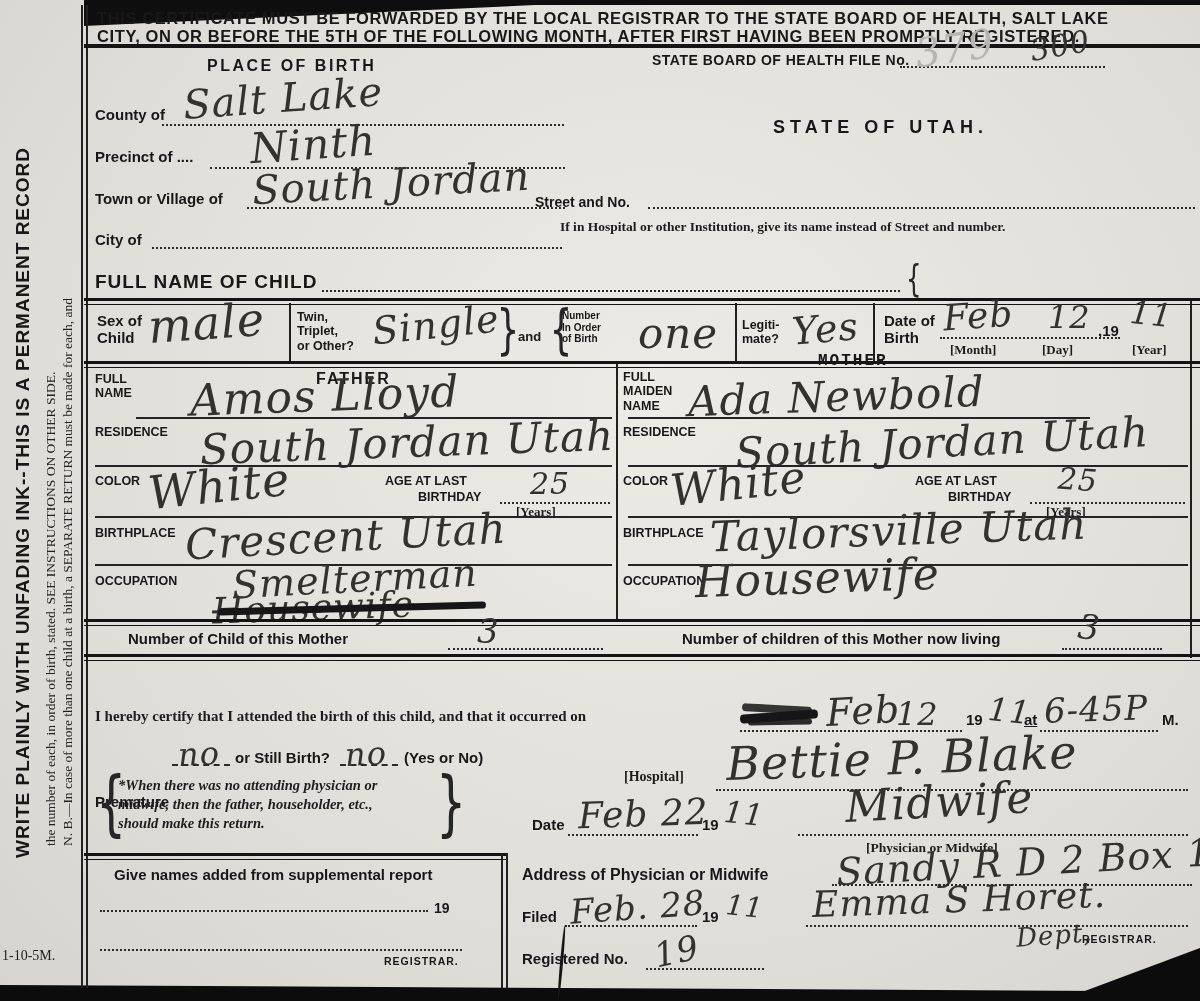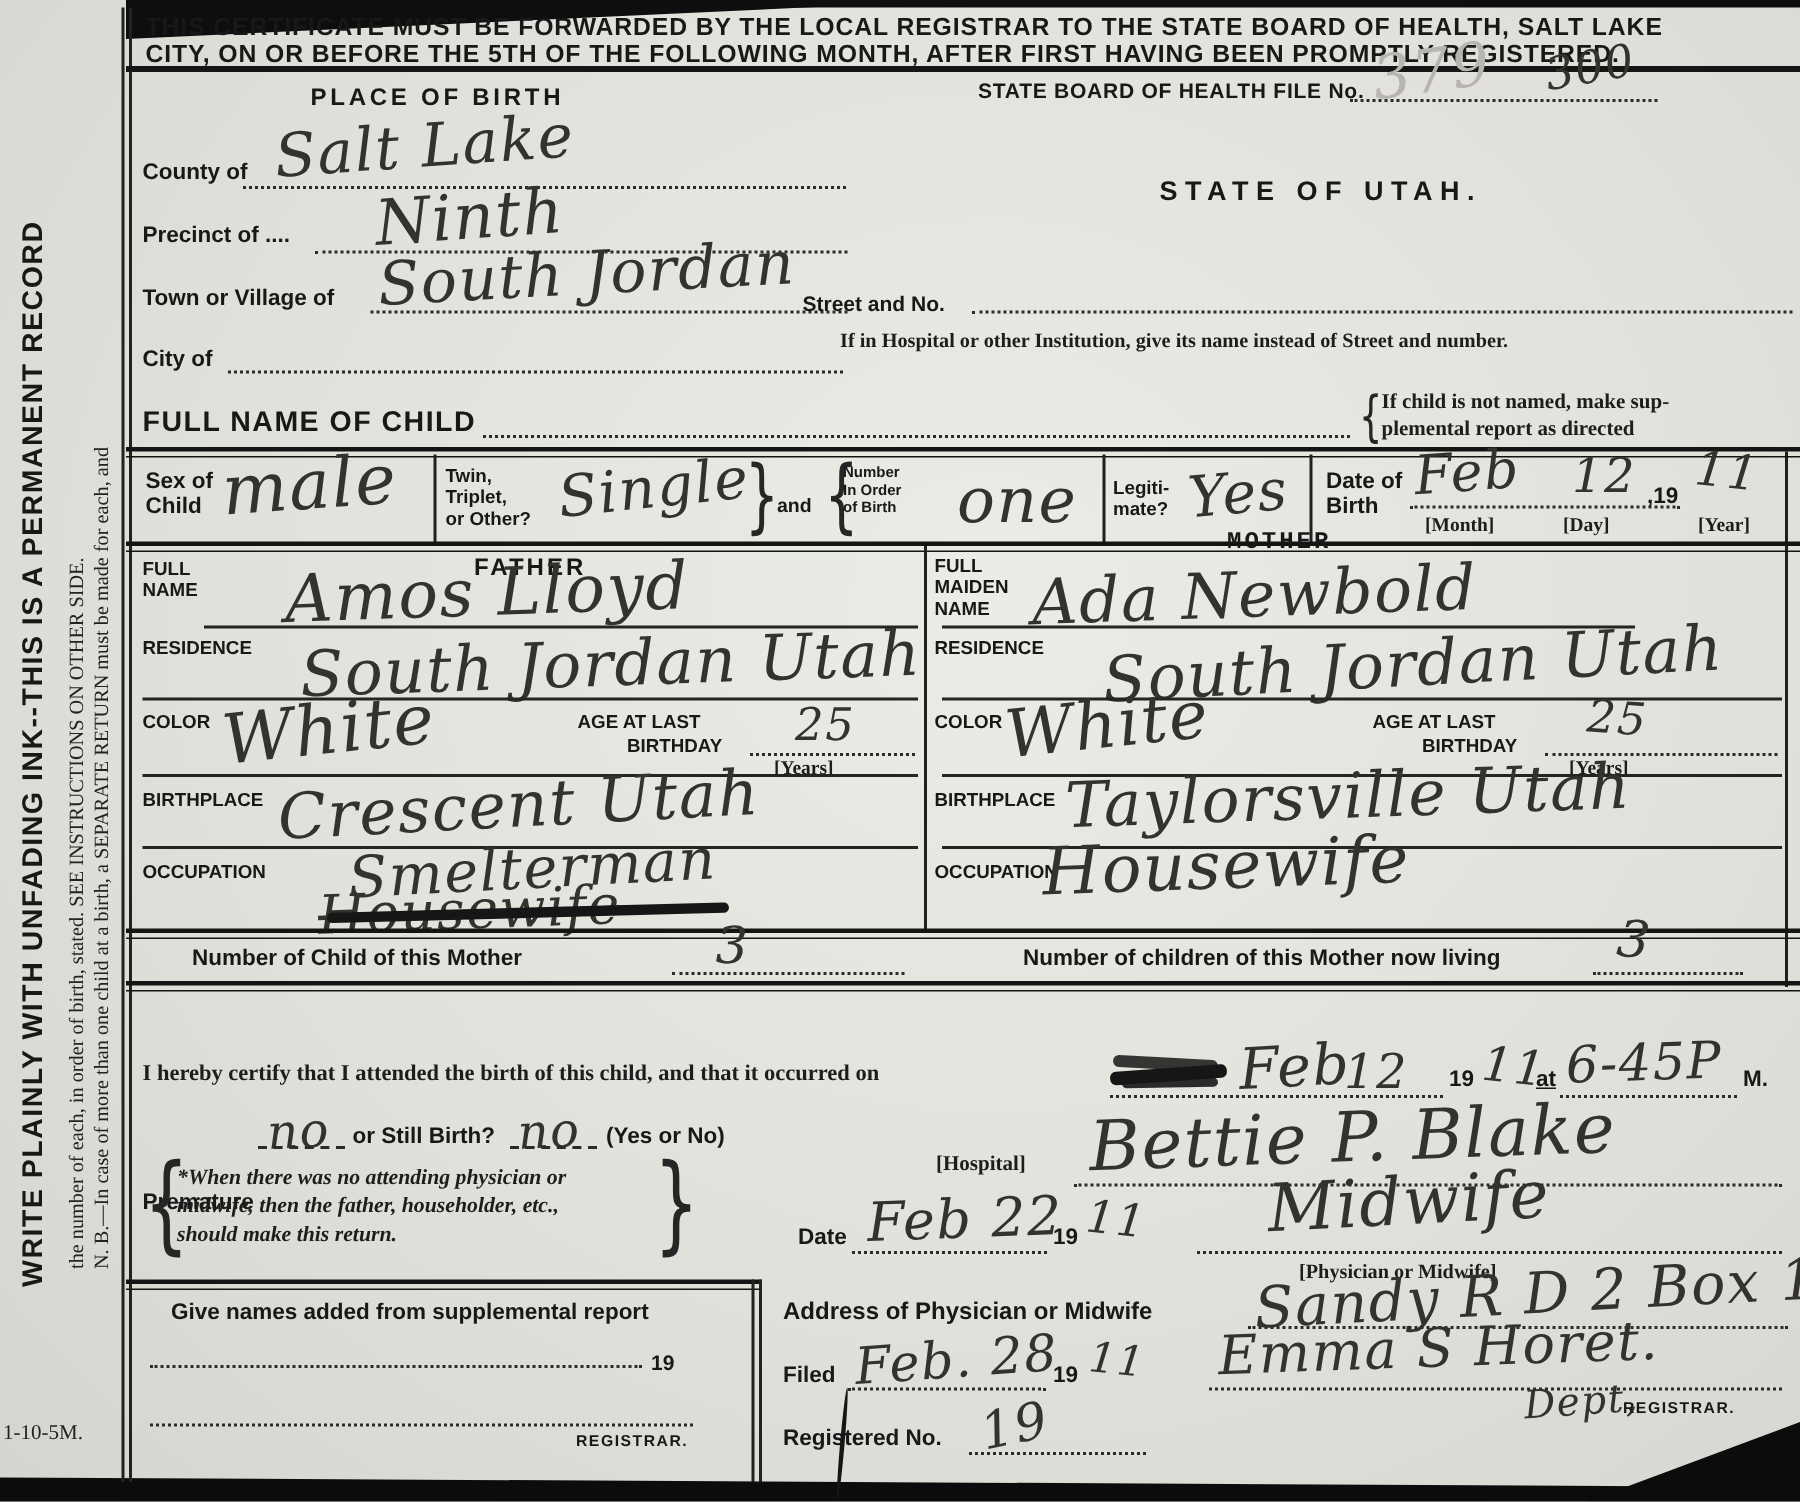--- a/index.html
+++ b/index.html
@@ -68,22 +68,20 @@
   <div class="abs lbl" style="left:95px;top:231px;font-size:15px;">City of</div>
   <div class="abs dots" style="left:152px;top:247px;width:410px;"></div>
 
   <div class="abs lbl" style="left:535px;top:194px;font-size:14px;">Street and No.</div>
   <div class="abs dots" style="left:648px;top:207px;width:547px;"></div>
   <div class="abs ser" style="left:560px;top:219px;font-size:13.5px;">If in Hospital or other Institution, give its name instead of Street and number.</div>
 
   <div class="abs lbl" style="left:95px;top:271px;font-size:19px;letter-spacing:1px;">FULL NAME OF CHILD</div>
   <div class="abs dots" style="left:322px;top:290px;width:578px;"></div>
   <div class="abs brace" style="left:903px;top:261px;font-size:34px;">{</div>
-  <div class="abs ser pre" style="left:921px;top:260px;font-size:14px;line-height:1.3;">If child is not named, make sup-
-plemental report as   directed</div>
 
   <div class="abs rule2" style="left:84px;top:298px;width:1116px;"></div>
 
   <div class="abs lbl pre" style="left:97px;top:312px;font-size:15px;">Sex  of
 Child</div>
   <div class="abs hw" style="left:148px;top:303px;font-size:46px;transform:rotate(-4deg);">male</div>
   <div class="abs vline" style="left:289px;top:303px;height:60px;"></div>
   <div class="abs lbl pre" style="left:297px;top:310px;font-size:12.5px;">Twin,
 Triplet,
 or Other?</div>

